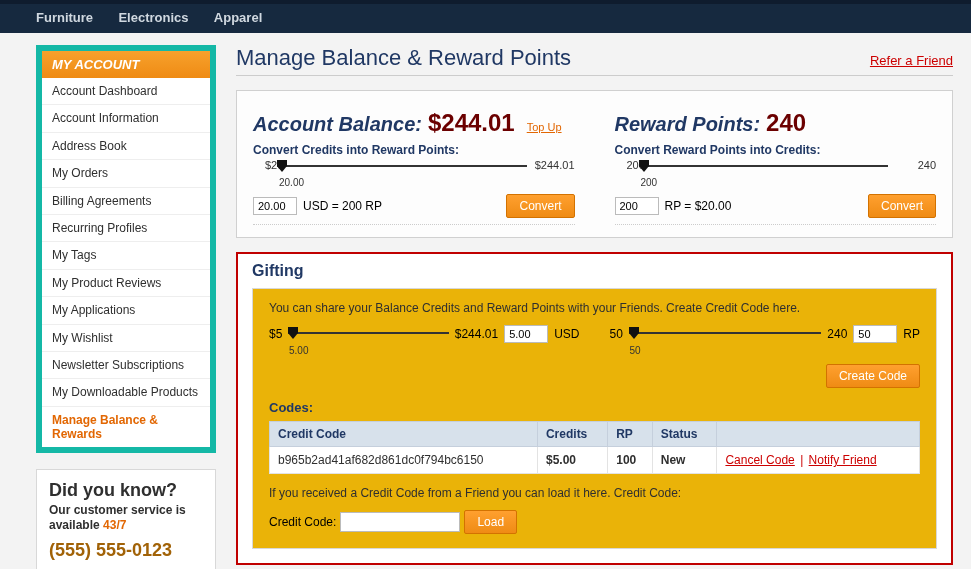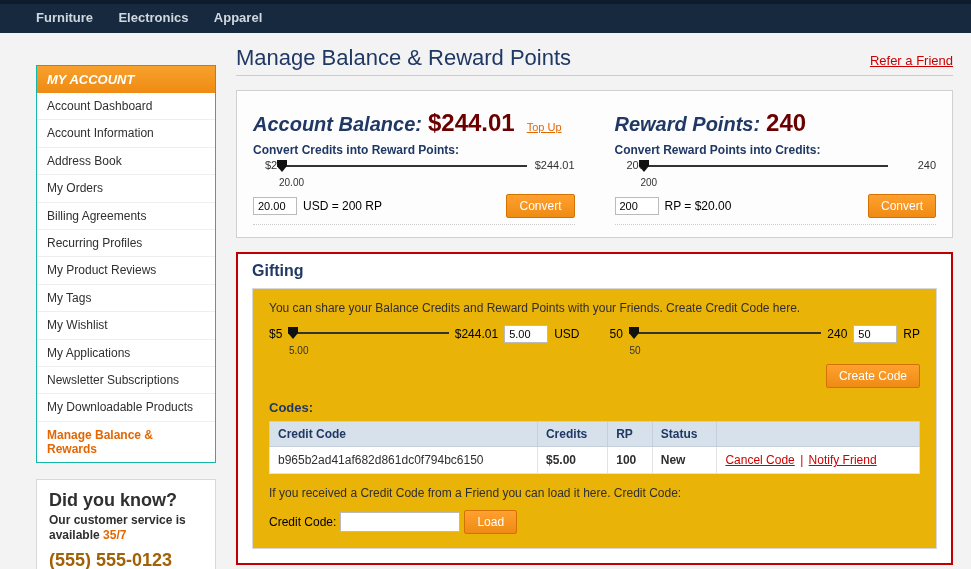--- a/index.html
+++ b/index.html
@@ -2,21 +2,21 @@
 <html><head>
 <meta charset="utf-8">
 <style>
   * { box-sizing: border-box; margin: 0; padding: 0; }
   body { font-family: Arial, Helvetica, sans-serif; font-size: 12px; background: #f3f3f3; width: 971px; }
   .topnav { background: #16293f; color: #d0d8e0; padding: 6px 0 8px 0; border-top: 4px solid #0f1c2e; }
   .topnav .inner { padding-left: 36px; }
   .topnav a { color: #d0d8e0; text-decoration: none; font-size: 13px; font-weight: bold; margin-right: 22px; cursor: pointer; }
   .page { display: flex; padding: 12px 18px 0 36px; gap: 20px; }
   .sidebar { width: 180px; flex: none; }
-  .sb-box { border: 1px solid #14b8a6; background: #fff; margin-bottom: 16px; margin-top: 20px; }
+  .sb-box { border: 6px solid #14b8a6; background: #fff; margin-bottom: 16px; }
   .sb-header { background: linear-gradient(#f7a12c, #ef8b14); color: #fff; font-weight: bold; font-style: italic; padding: 6px 10px; font-size: 13px; }
   .sb-list a { display: block; padding: 6px 10px; border-top: 1px solid #eee; color: #2f2f2f; text-decoration: none; font-size: 12px; cursor: pointer; line-height: 1.2; }
   .sb-list a:first-child { border-top: none; }
   .sb-list a.active { color: #e26703; font-weight: bold; }
   .dyk { border: 1px solid #d8d8d8; background: #fff; padding: 10px 12px 4px 12px; }
   .dyk h3 { font-size: 18px; font-weight: bold; color: #2f2f2f; margin-bottom: 2px; }
   .dyk .sub { font-size: 12px; font-weight: bold; color: #2f2f2f; line-height: 1.2; }
   .dyk .sub .orange { color: #e26703; }
   .dyk .phone { color: #a16207; font-size: 18px; font-weight: bold; margin: 8px 0; }
   .dyk .hold { font-size: 10px; color: #444; }
@@ -77,33 +77,33 @@
   <div class="sidebar">
     <div class="sb-box">
       <div class="sb-header">MY ACCOUNT</div>
       <div class="sb-list" id="sb-list">
           <a>Account Dashboard</a>
           <a>Account Information</a>
           <a>Address Book</a>
           <a>My Orders</a>
           <a>Billing Agreements</a>
           <a>Recurring Profiles</a>
+          <a>My Tags</a>
           <a>My Product Reviews</a>
-          <a>My Tags</a>
+          <a>My Applications</a>
           <a>My Wishlist</a>
-          <a>My Applications</a>
           <a>Newsletter Subscriptions</a>
           <a>My Downloadable Products</a>
           <a class="active">Manage Balance &amp; Rewards</a>
         </div>
     </div>
     <div class="dyk">
       <h3>Did you know?</h3>
       <div class="sub">
-        <span>Our customer service is available </span><span class="orange">35/7</span>
+        <span>Our customer service is available </span><span class="orange">43/7</span>
       </div>
       <div class="phone">(555) 555-0123</div>
       <div class="hold">Hold on, help is</div>
     </div>
   </div>
 
   <div class="main">
     <div class="titlebar">
       <h1>Manage Balance &amp; Reward Points</h1>
       <a class="refer">Refer a Friend</a>

